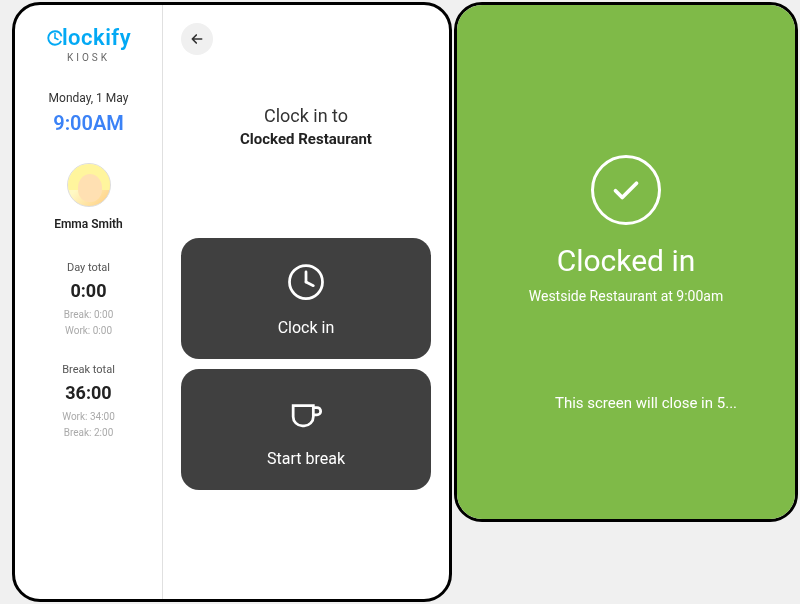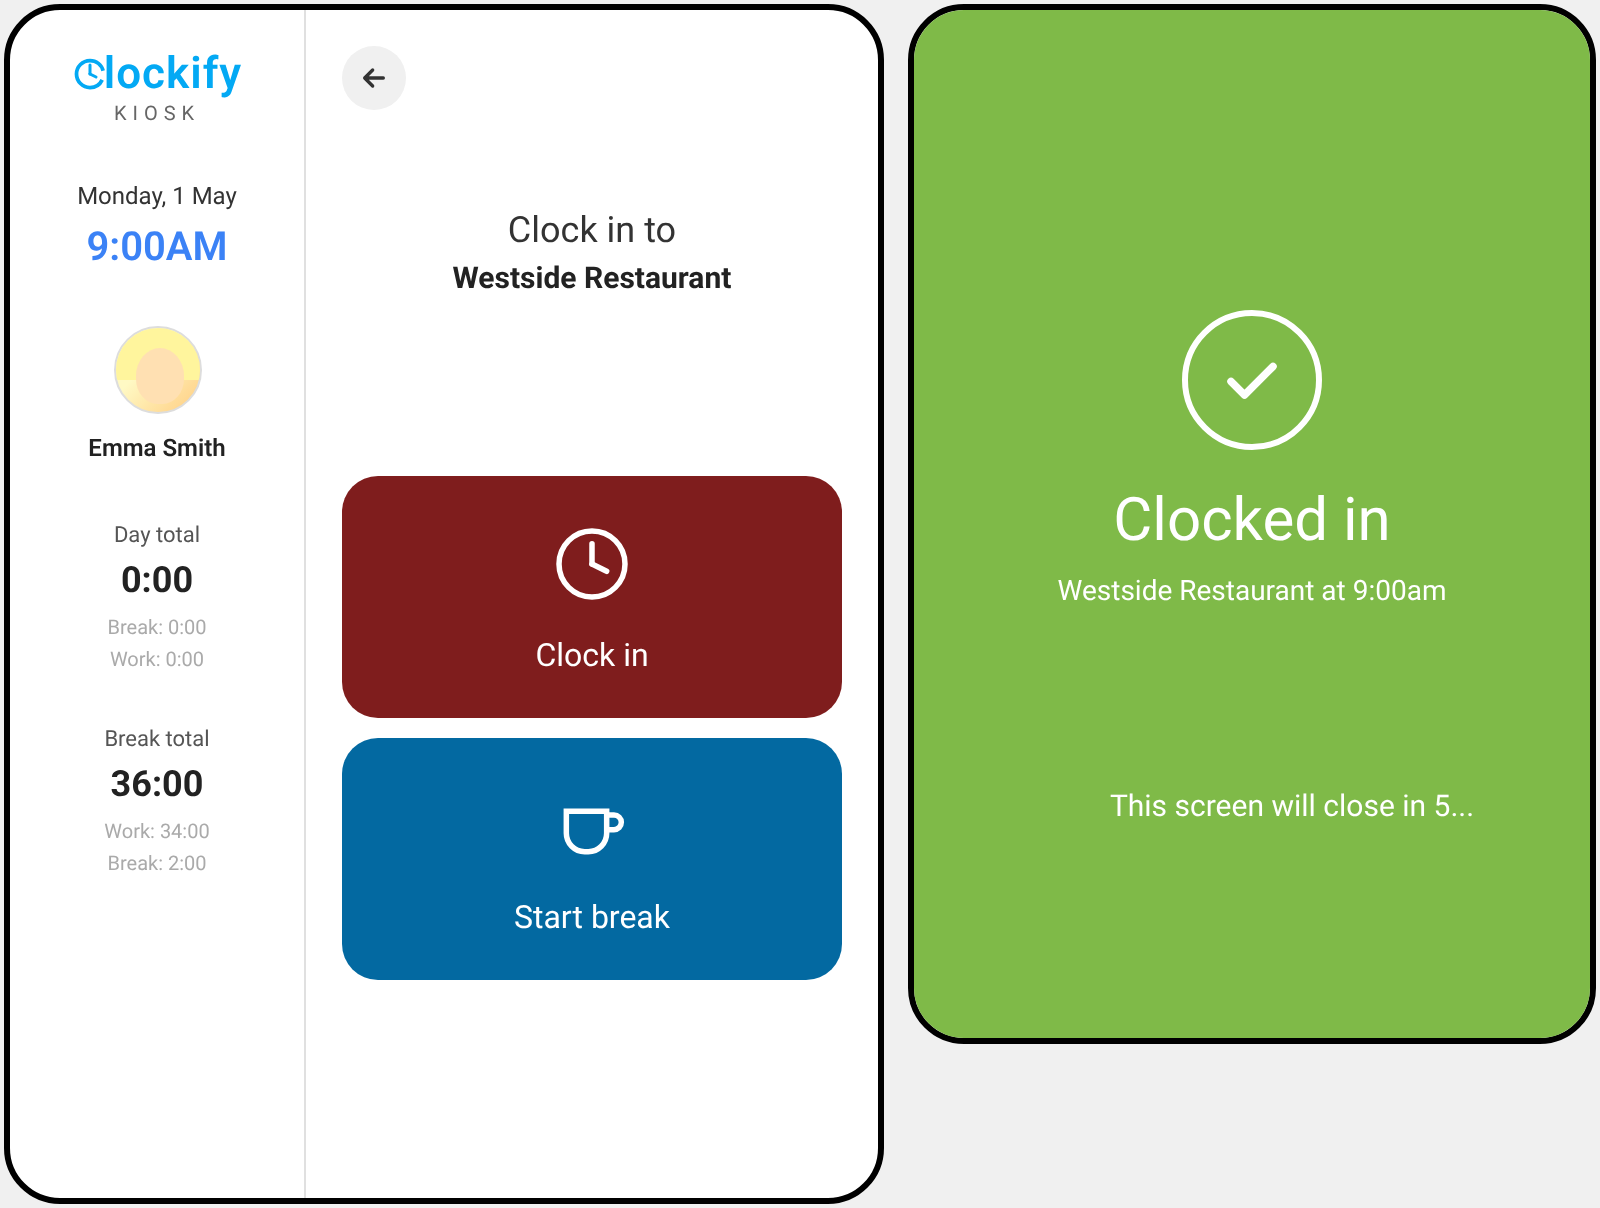--- a/index.html
+++ b/index.html
@@ -11,21 +11,21 @@
       position: relative;
     }
     .device-frame {
       position: absolute;
       background: white;
       border: 3px solid #000;
       border-radius: 28px;
       overflow: hidden;
     }
     .frame-left {
-      left: 2px;
+      left: 12px;
       top: 2px;
       width: 440px;
       height: 600px;
       display: flex;
     }
     .frame-right {
       left: 454px;
       top: 2px;
       width: 344px;
       height: 520px;
@@ -161,22 +161,22 @@
       border-radius: 18px;
       padding: 22px;
       display: flex;
       flex-direction: column;
       align-items: center;
       justify-content: center;
       color: white;
       cursor: pointer;
       margin-bottom: 10px;
     }
-    .action-btn.green { background: #7f1d1d; }
-    .action-btn.orange { background: #0369a1; }
+    .action-btn.green { background: #404040; }
+    .action-btn.orange { background: #404040; }
     .action-btn .icon { margin-bottom: 10px; }
     .action-btn .label { font-size: 16px; }
     .confirm-panel {
       width: 100%;
       height: 100%;
       background: #7fba48;
       color: white;
       display: flex;
       flex-direction: column;
       align-items: center;
@@ -251,21 +251,21 @@
 
   <div class="main">
     <div class="back-btn">
       <svg width="16" height="16" viewBox="0 0 24 24">
         <path d="M19 12H5M11 18l-6-6 6-6" fill="none" stroke="#333" stroke-width="2.5" stroke-linecap="round" stroke-linejoin="round"></path>
       </svg>
     </div>
 
     <div class="clockin-header">
       <div class="clockin-title">Clock in to</div>
-      <div class="clockin-subtitle">Westside Restaurant</div>
+      <div class="clockin-subtitle">Clocked Restaurant</div>
     </div>
 
     <div class="action-btn green">
       <div class="icon">
         <svg width="44" height="44" viewBox="0 0 24 24">
           <circle cx="12" cy="12" r="9" fill="none" stroke="white" stroke-width="1.5"></circle>
           <line x1="12" y1="12" x2="12" y2="6.5" stroke="white" stroke-width="1.5" stroke-linecap="round"></line>
           <line x1="12" y1="12" x2="16" y2="14" stroke="white" stroke-width="1.5" stroke-linecap="round"></line>
         </svg>
       </div>

